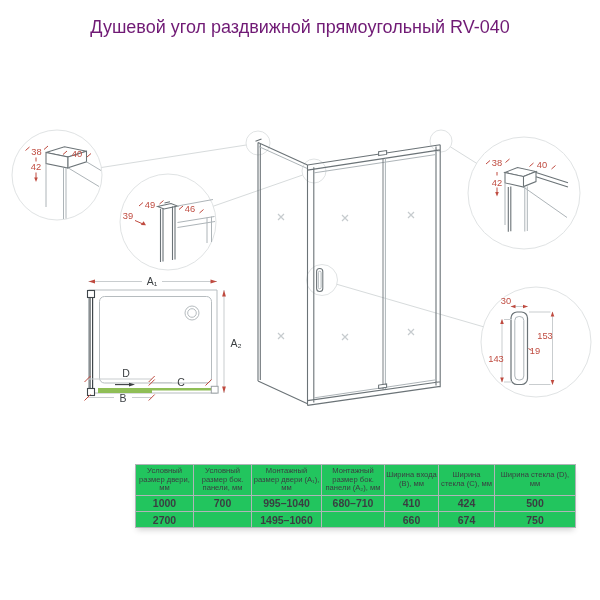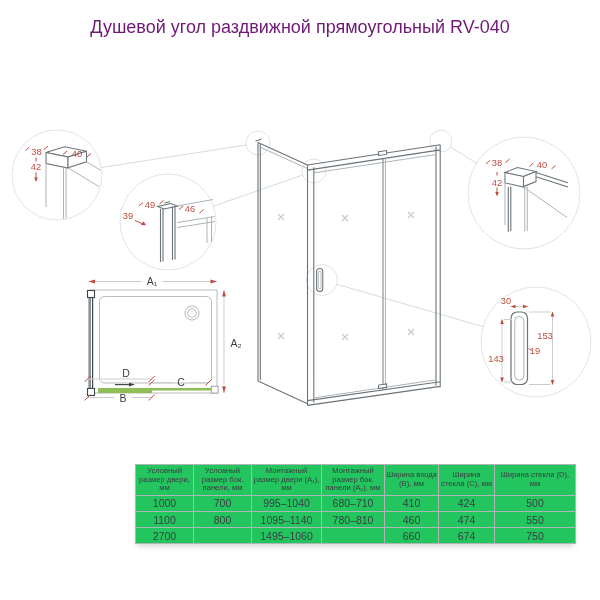--- a/index.html
+++ b/index.html
@@ -22,21 +22,21 @@
   .stroke-plan{stroke:#b6bcbf;stroke-width:1;fill:none;}
   .stroke-dim{stroke:#c9cdcf;stroke-width:1;fill:none;}
   .stroke-wall{stroke:#3f464a;stroke-width:1.2;fill:none;}
   .wall-box{stroke:#3f464a;stroke-width:1.1;fill:#fff;}
   .stroke-green{stroke:#8fbe56;stroke-width:2.4;fill:none;}
   .white-face{fill:#fff;stroke:#6b7377;stroke-width:1.05;}
   .sparkle{stroke:#c6cbce;stroke-width:1.2;fill:none;}
   .spec-table{position:absolute;left:87px;top:464px;width:440px;border-collapse:collapse;
               table-layout:fixed;color:#3a3e41;background:#22c55e;
               box-shadow:0 4px 6px -2px rgba(0,0,0,0.18);margin-left:48px;}
-  .spec-table th,.spec-table td{border:1px solid #b0b5b8;text-align:center;overflow:hidden;}
+  .spec-table th,.spec-table td{border:1px solid #b0b5b8;text-align:center;overflow:hidden;font-weight:bold;}
   .spec-table th{font-size:7.6px;line-height:1.13;font-weight:400;padding:2px 1px;height:25px;}
   .spec-table td{font-size:10.5px;height:15.2px;padding:0;}
 </style>
 </head>
 <body>
 
 <div class="page">
 
   <div class="title">
     <div>Душевой угол раздвижной прямоугольный RV-040</div>
@@ -196,29 +196,20 @@
         <tr>
           <td>1000</td>
           <td>700</td>
           <td>995–1040</td>
           <td>680–710</td>
           <td>410</td>
           <td>424</td>
           <td>500</td>
         </tr>
         <tr>
-          <td>1100</td>
-          <td>800</td>
-          <td>1095–1140</td>
-          <td>780–810</td>
-          <td>460</td>
-          <td>474</td>
-          <td>550</td>
-        </tr>
-        <tr>
           <td>2700</td>
           <td></td>
           <td>1495–1060</td>
           <td></td>
           <td>660</td>
           <td>674</td>
           <td>750</td>
         </tr>
       </tbody>
   </table>

